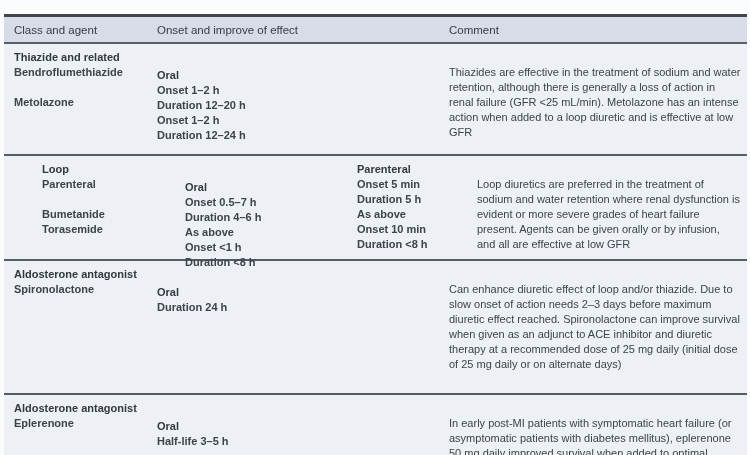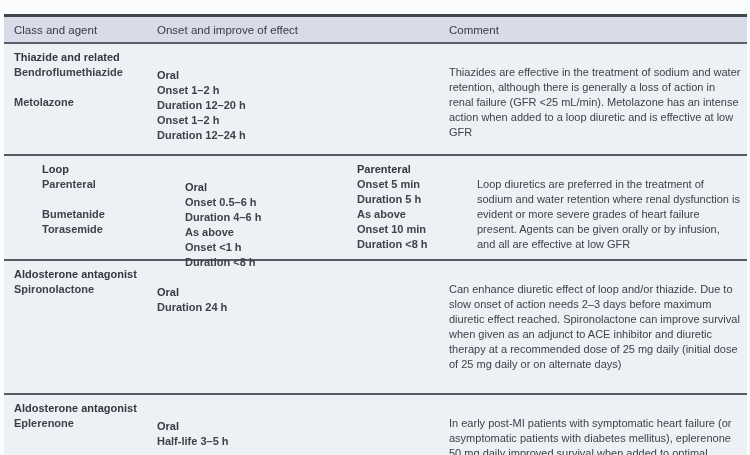--- a/index.html
+++ b/index.html
@@ -90,21 +90,21 @@
         <div class="col-agent">
           <div class="line bold">Loop</div>
           <div class="line">Parenteral</div>
           <div class="line"></div>
           <div class="line">Bumetanide</div>
           <div class="line">Torasemide</div>
           <div class="line"></div>
         </div>
         <div class="col-oral">
           <div class="line bold">Oral</div>
-          <div class="line">Onset 0.5–6 h</div>
+          <div class="line">Onset 0.5–7 h</div>
           <div class="line">Duration 4–6 h</div>
           <div class="line">As above</div>
           <div class="line">Onset &lt;1 h</div>
           <div class="line">Duration &lt;8 h</div>
         </div>
         <div class="col-parenteral">
           <div class="line bold">Parenteral</div>
           <div class="line">Onset 5 min</div>
           <div class="line">Duration 5 h</div>
           <div class="line">As above</div>

